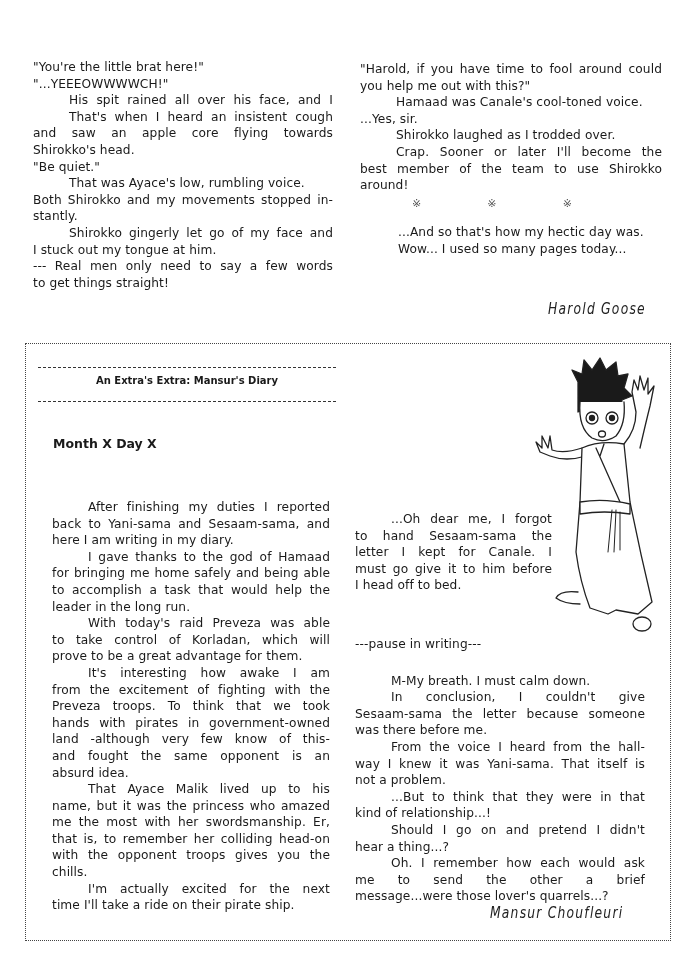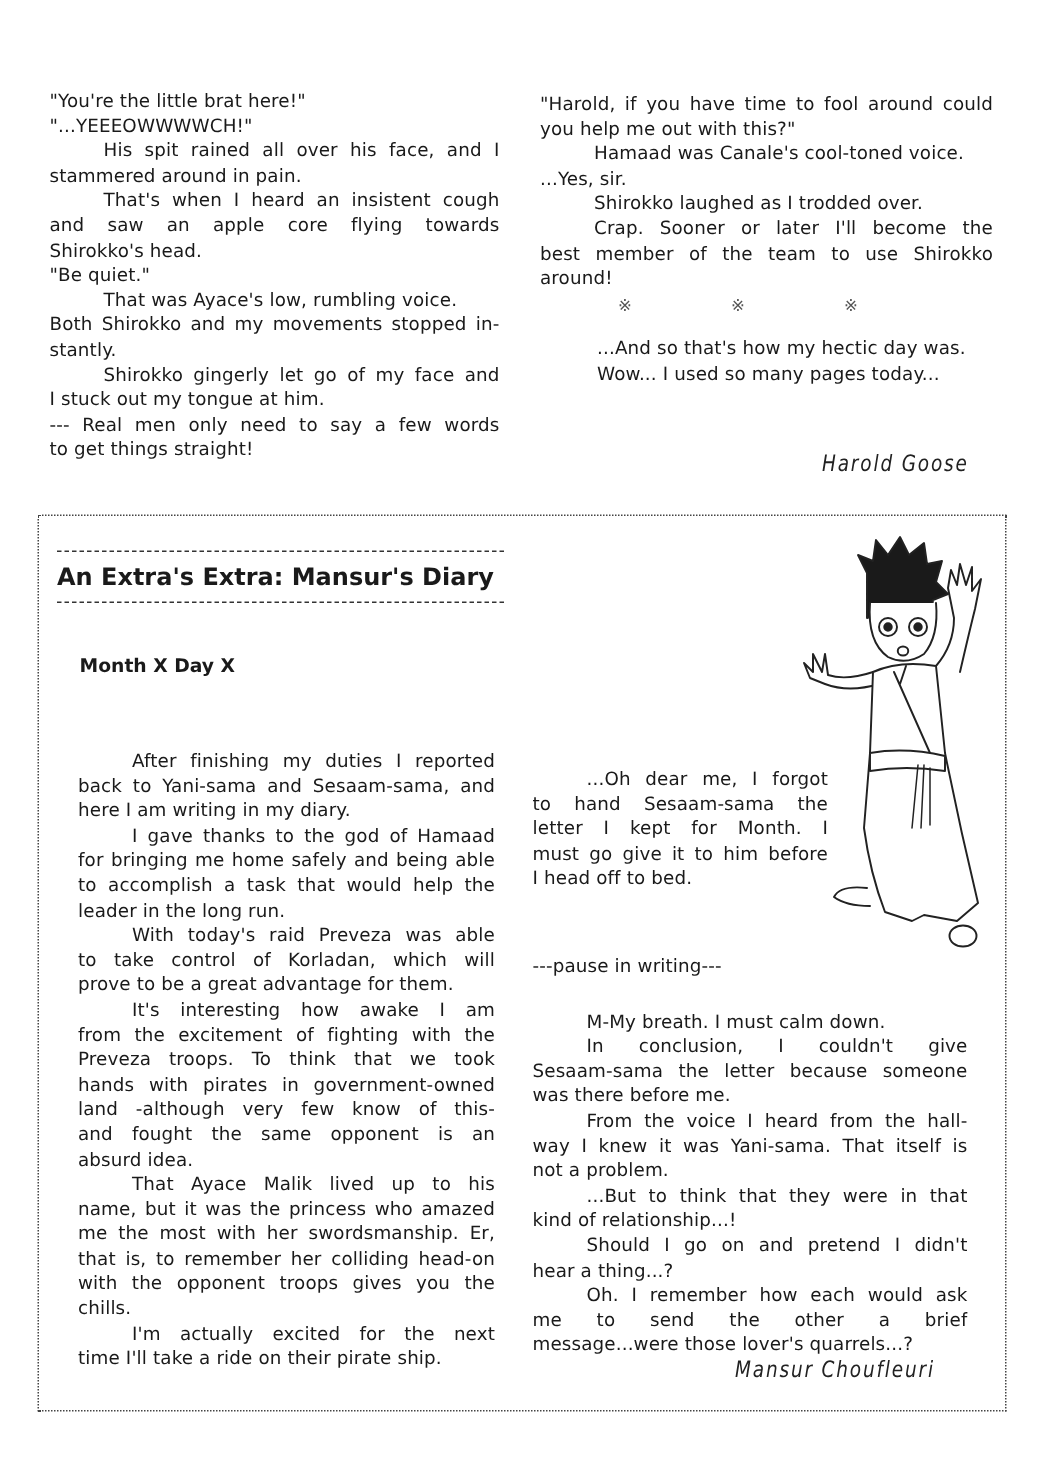--- a/index.html
+++ b/index.html
@@ -43,38 +43,37 @@
     box-sizing: border-box;
   }
   #diary-title-wrap {
     position: absolute; left: 38px; top: 367px; width: 298px; height: 38px;
   }
   .rule { position: absolute; left: 0; width: 100%; height: 0; border-top: 1.5px dashed #333; }
   .rule.top { top: 0; }
   .rule.bottom { top: 34px; }
   #diary-title {
     position: absolute; left: 0; top: 8px; width: 100%;
-    font-size: 16px; font-weight: bold; letter-spacing: 0px;
+    text-align: center; font-size: 10px; font-weight: bold; letter-spacing: 0px;
   }
   #diary-date { position: absolute; left: 53px; top: 436px; font-size: 12.5px; font-weight: bold; }
 
   #diary-left { left: 52px; top: 467px; width: 278px; margin-top: 32px; }
   #diary-right-a { left: 355px; top: 511px; width: 197px; }
   #diary-right-b { left: 355px; top: 636px; width: 290px; }
 
   #illustration { position: absolute; left: 520px; top: 352px; width: 150px; height: 290px; }
 </style>
 </head>
 <body>
 
 <div class="col" id="top-left">
     <div class="line">"You're the little brat here!"</div>
     <div class="line">"...YEEEOWWWWCH!"</div>
     <div class="ind just">His spit rained all over his face, and I</div>
-    <div class="line">stammered around in pain.</div>
     <div class="ind just">That's when I heard an insistent cough</div>
     <div class="just">and saw an apple core flying towards</div>
     <div class="line">Shirokko's head.</div>
     <div class="line">"Be quiet."</div>
     <div class="ind line">That was Ayace's low, rumbling voice.</div>
     <div class="just">Both Shirokko and my movements stopped in-</div>
     <div class="line">stantly.</div>
     <div class="ind just">Shirokko gingerly let go of my face and</div>
     <div class="line">I stuck out my tongue at him.</div>
     <div class="just">--- Real men only need to say a few words</div>
@@ -137,21 +136,21 @@
     <div class="just">me the most with her swordsmanship. Er,</div>
     <div class="just">that is, to remember her colliding head-on</div>
     <div class="just">with the opponent troops gives you the</div>
     <div class="line">chills.</div>
     <div class="ind just">I'm actually excited for the next</div>
     <div class="line">time I'll take a ride on their pirate ship.</div>
   </div>
 <div class="col" id="diary-right-a">
     <div class="ind just">...Oh dear me, I forgot</div>
     <div class="just">to hand Sesaam-sama the</div>
-    <div class="just">letter I kept for Month. I</div>
+    <div class="just">letter I kept for Canale. I</div>
     <div class="just">must go give it to him before</div>
     <div class="line">I head off to bed.</div>
   </div>
 <div class="col" id="diary-right-b">
   <div class="line">---pause in writing---</div>
   <div class="gap" style="height:20px"></div>
   <div id="diary-right-b-lines">
       <div class="ind line">M-My breath. I must calm down.</div>
       <div class="ind just">In conclusion, I couldn't give</div>
       <div class="just">Sesaam-sama the letter because someone</div>

